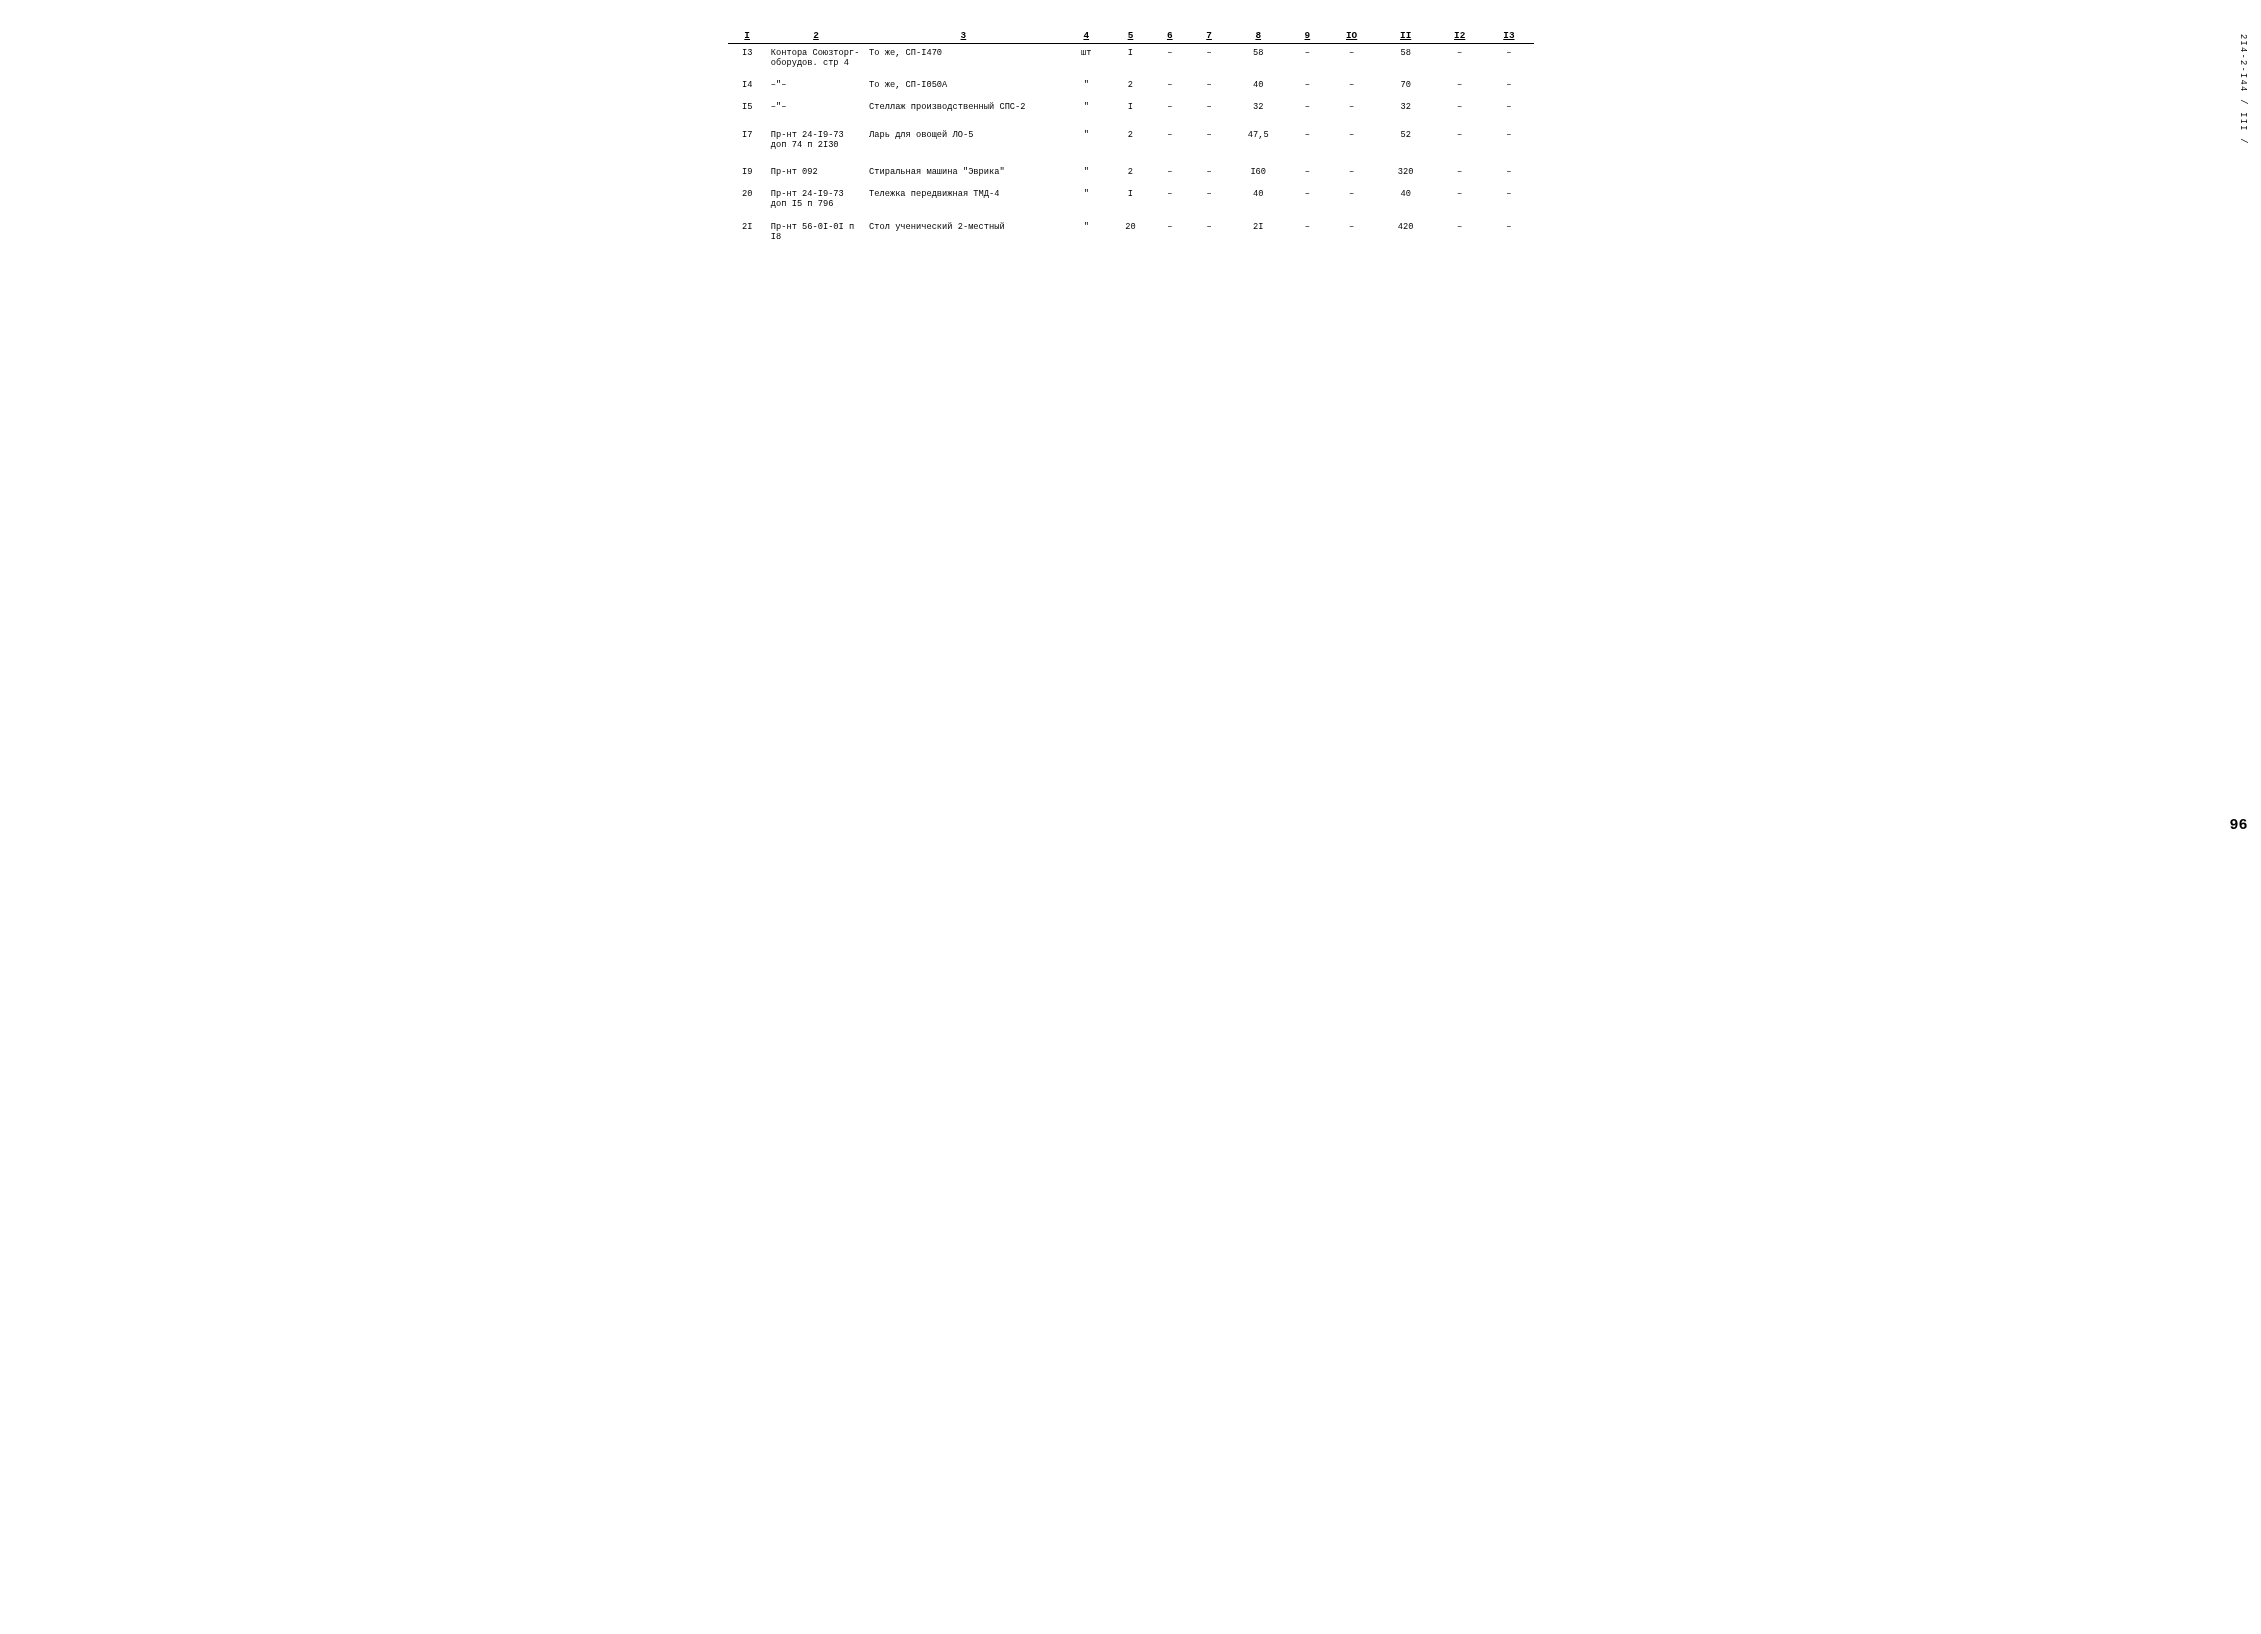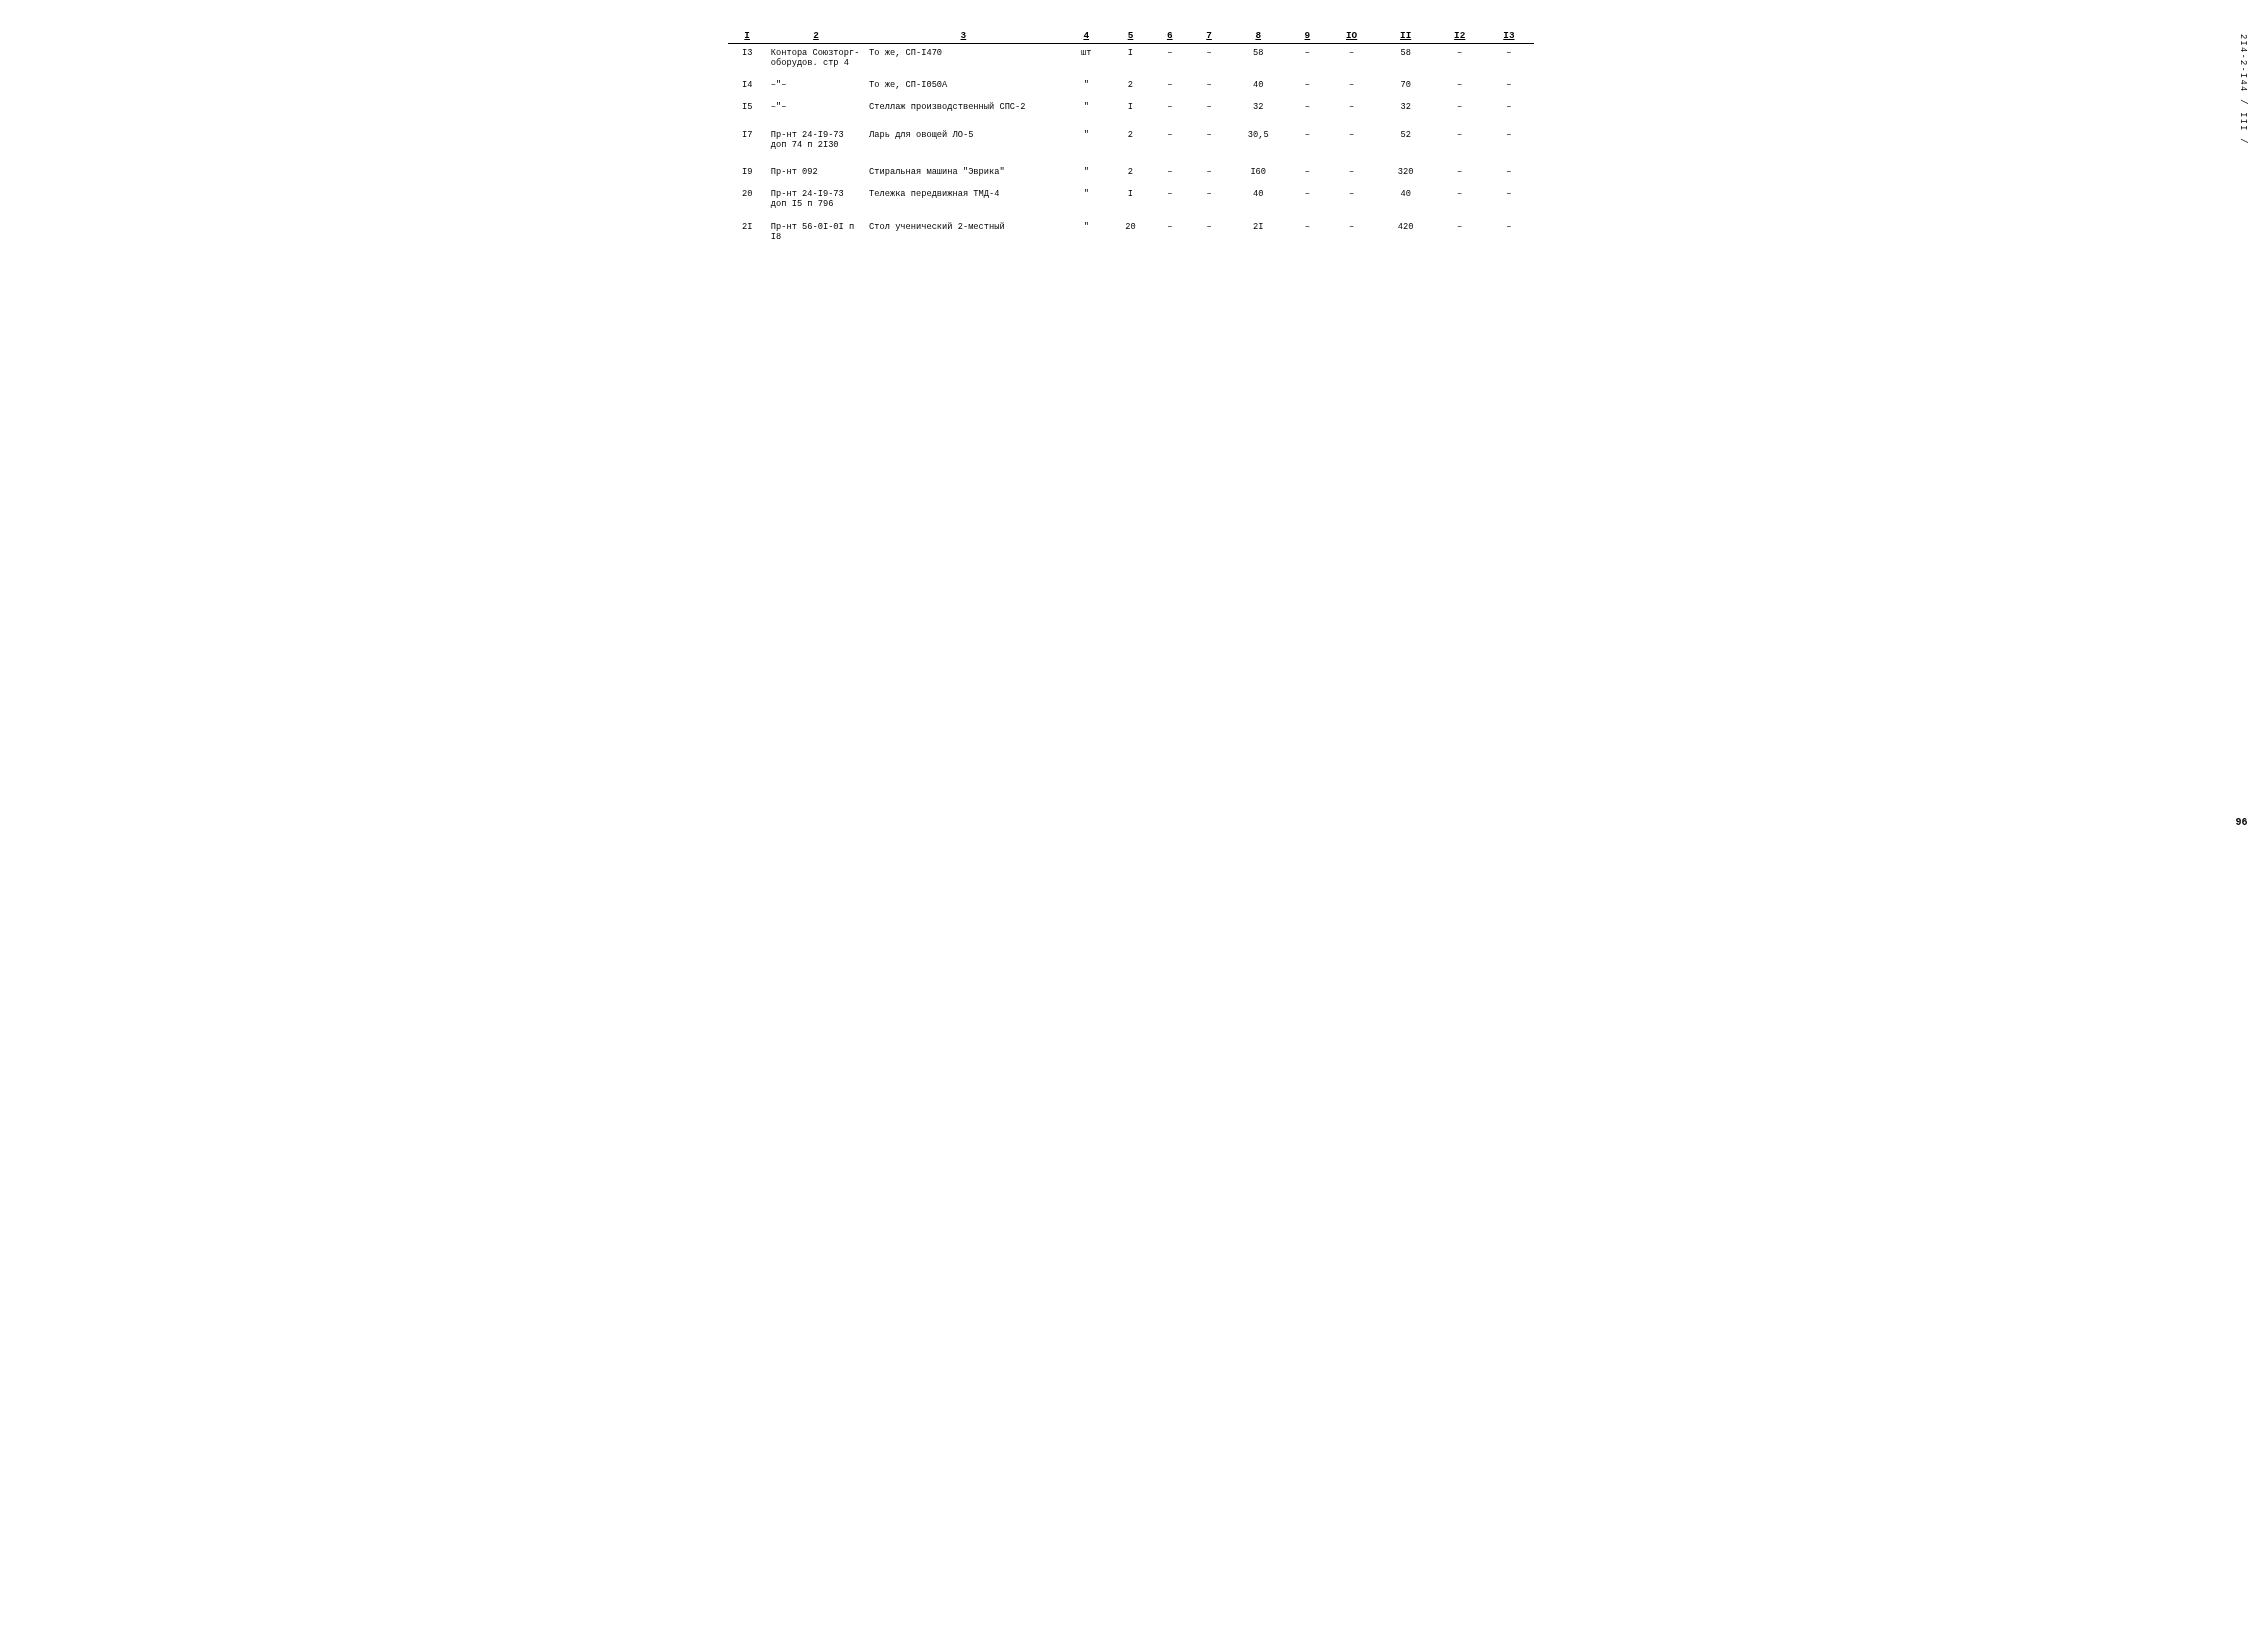--- a/index.html
+++ b/index.html
@@ -31,21 +31,21 @@
       text-orientation: mixed;
       font-size: 8.7px;
       font-family: 'Courier New', Courier, monospace;
       letter-spacing: 1.3px;
     }
 
     .side-number {
       position: fixed;
       right: 13.4px;
       top: 50%;
-      font-size: 10px;
+      font-size: 15px;
       font-weight: bold;
       font-family: 'Courier New', Courier, monospace;
     }
 
     table {
       width: 100%;
       border-collapse: collapse;
       table-layout: fixed;
     }
 
@@ -169,21 +169,21 @@
         <tr class="row-separator"></tr>
         <tr class="row-separator"></tr>
         <tr>
           <td class="col-1 cell-center">I7</td>
           <td class="col-2">Пр-нт 24-I9-73 доп 74 п 2I30</td>
           <td class="col-3">Ларь для овощей ЛО-5</td>
           <td class="col-4 cell-center">"</td>
           <td class="col-5 cell-center">2</td>
           <td class="col-6 cell-center">–</td>
           <td class="col-7 cell-center">–</td>
-          <td class="col-8 cell-center">30,5</td>
+          <td class="col-8 cell-center">47,5</td>
           <td class="col-9 cell-center">–</td>
           <td class="col-10 cell-center">–</td>
           <td class="col-11 cell-center">52</td>
           <td class="col-12 cell-center">–</td>
           <td class="col-13 cell-center">–</td>
         </tr>
         <tr class="row-separator"></tr>
         <tr class="row-separator"></tr>
         <tr>
           <td class="col-1 cell-center">I9</td>

